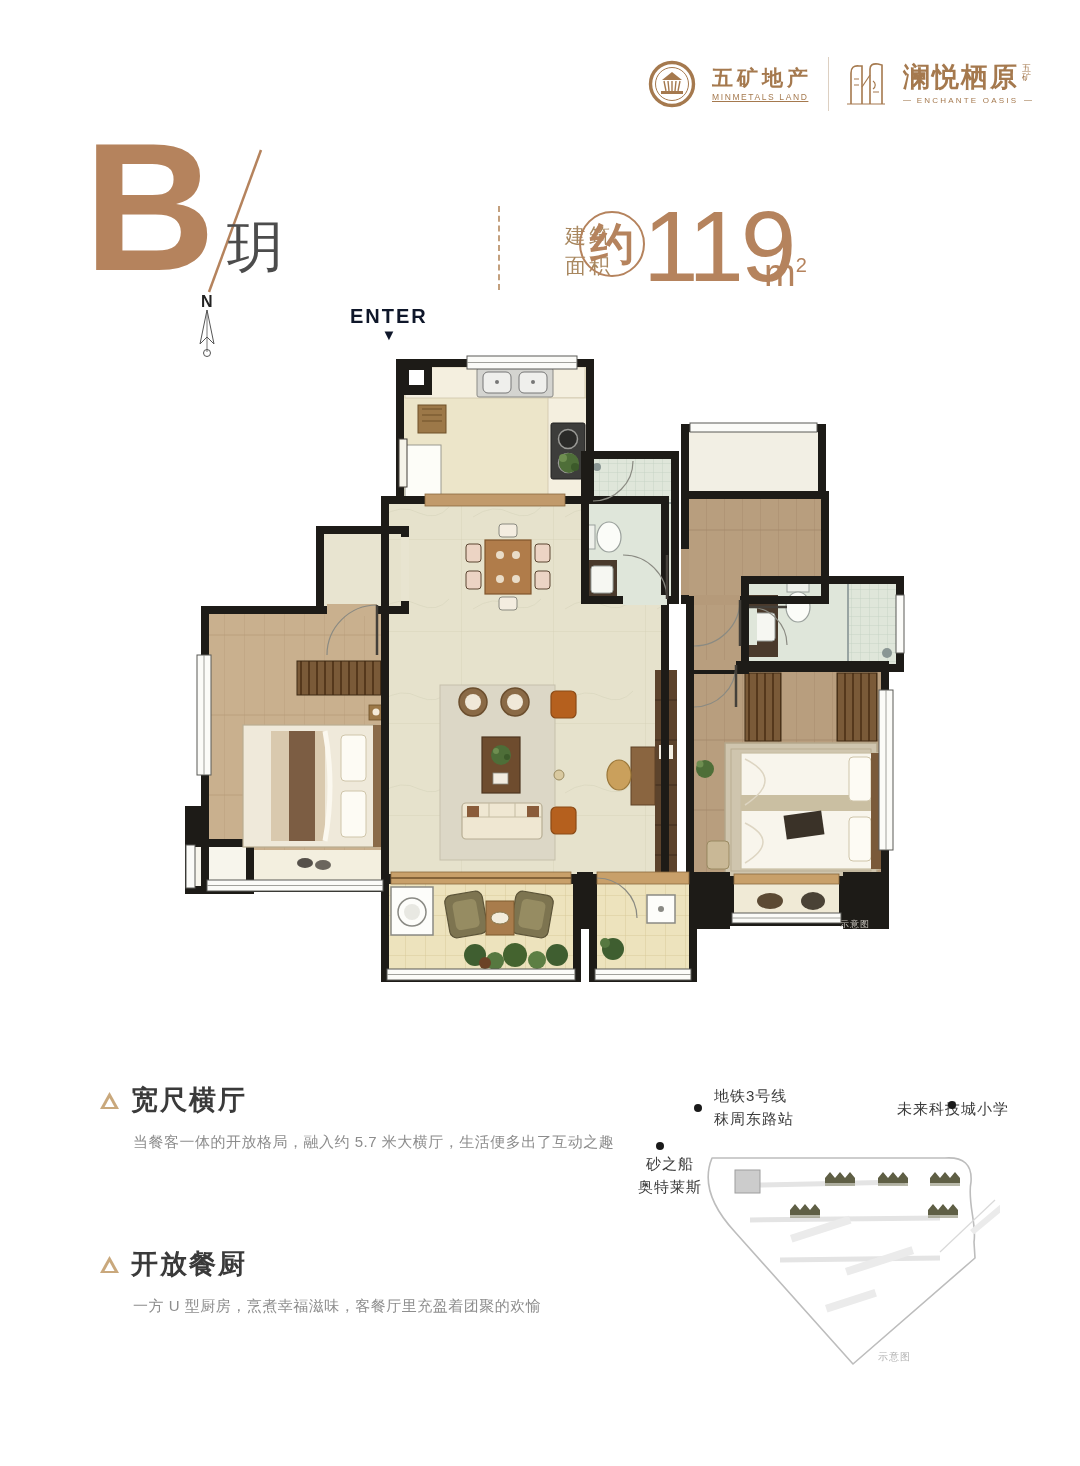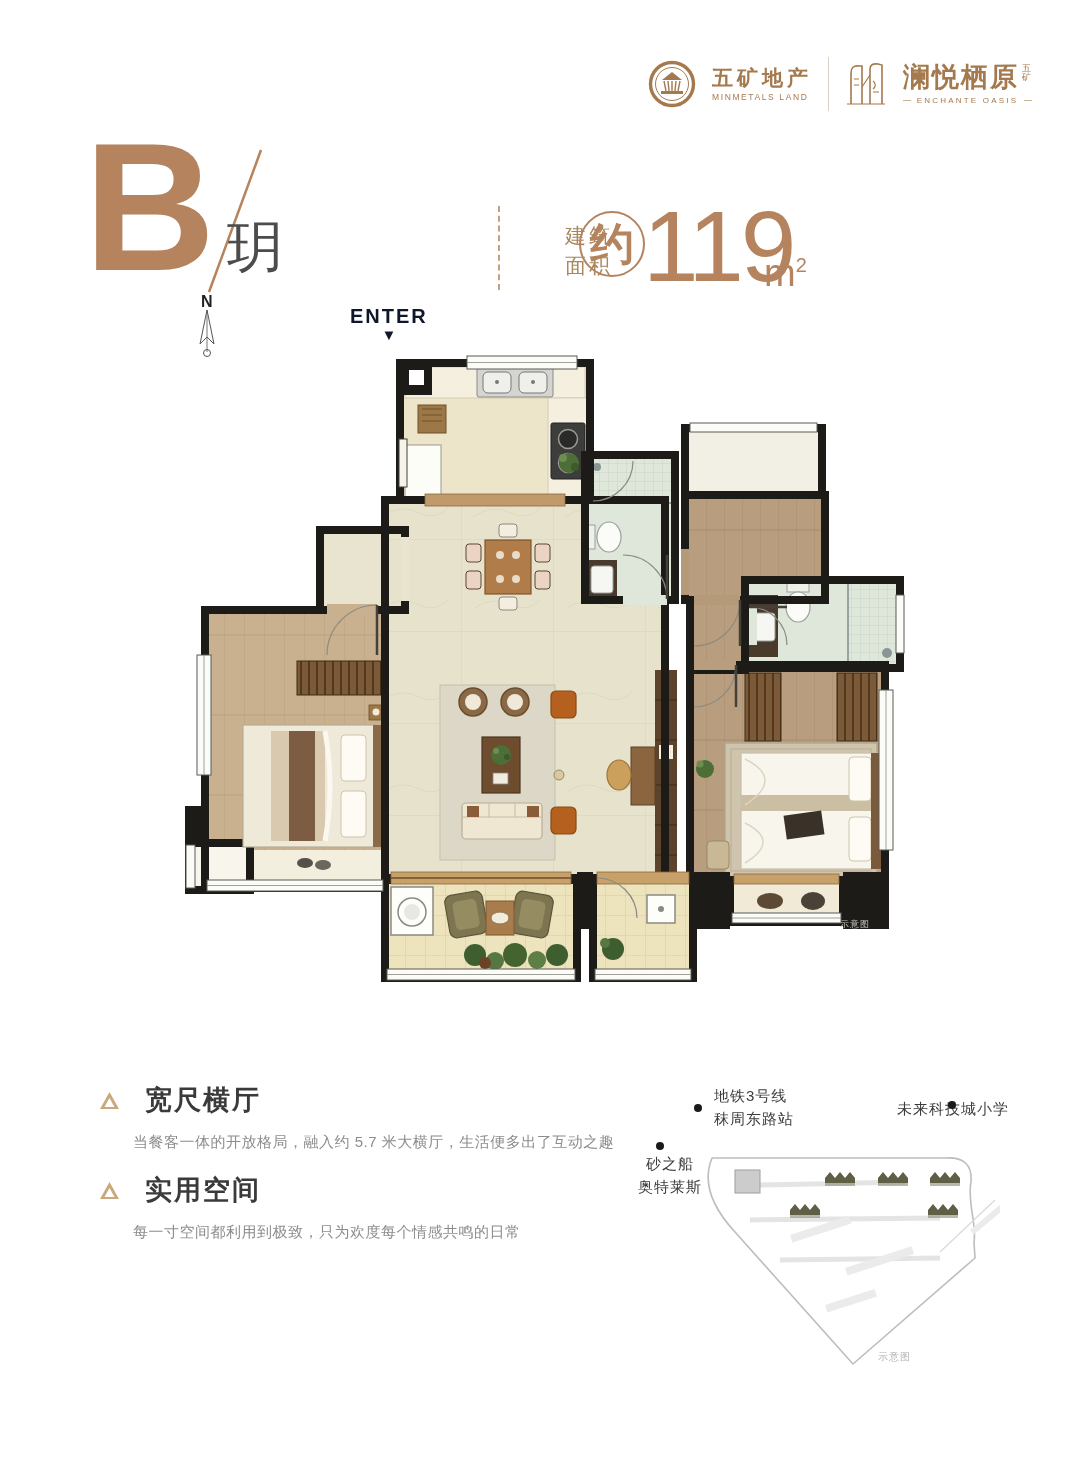--- a/index.html
+++ b/index.html
@@ -4,21 +4,21 @@
 <style>
   html,body{margin:0;padding:0;background:#ffffff;}
   .page{position:relative;width:1080px;height:1466px;background:#ffffff;overflow:hidden;
         font-family:"Liberation Sans",sans-serif;color:#333;padding-left:28px;}
   .abs{position:absolute;}
 
   
   .brandbar{position:absolute;left:648px;top:52px;height:64px;display:flex;align-items:center;gap:16px;}
   .brand-emblem{width:48px;height:48px;flex:0 0 auto;}
   .brand-cn{font-size:21px;font-weight:bold;color:#a5794e;letter-spacing:4px;line-height:1.1;}
-  .brand-en{font-size:8.5px;color:#a5794e;letter-spacing:1.6px;margin-top:3px;}
+  .brand-en{font-size:8.5px;color:#a5794e;letter-spacing:1.6px;margin-top:3px;text-decoration:underline;}
   .brand-sep{width:1px;height:54px;background:#ddd0c2;}
   .proj-icon{width:42px;height:46px;flex:0 0 auto;}
   .proj-cn{font-family:"Liberation Serif",serif;font-size:27px;font-weight:bold;color:#a5794e;letter-spacing:2px;line-height:1;}
   .proj-sup{display:inline-block;vertical-align:top;font-size:9px;line-height:1.1;letter-spacing:0;
             color:#a5794e;margin-left:3px;width:10px;font-family:"Liberation Sans",sans-serif;}
   .proj-en{display:flex;align-items:center;gap:6px;font-size:8px;color:#a5794e;letter-spacing:2.2px;margin-top:5px;}
   .proj-en:before,.proj-en:after{content:"";height:1px;background:#c9b29a;flex:1;}
 
   
   .big-b{left:84px;top:116px;font-size:182px;font-weight:bold;color:#b5835d;line-height:1;letter-spacing:0;}
@@ -34,21 +34,21 @@
   .area-unit sup{font-size:20px;}
 
   
   .enter{left:350px;top:305px;font-size:20px;font-weight:bold;color:#0f172a;letter-spacing:2px;text-align:center;}
   .enter .tri{font-size:15px;line-height:0.9;letter-spacing:0;}
   .compass{left:186px;top:292px;}
   .plan-mark{left:840px;top:918px;font-size:9px;color:#c4c0ba;letter-spacing:1px;}
 
   
   .feature{position:absolute;left:100px;width:560px;}
-  .f-head{display:flex;align-items:center;gap:26px;}
+  .f-head{display:flex;align-items:center;gap:12px;}
   .f-bullet{width:19px;height:17px;flex:0 0 auto;}
   .f-title{font-size:27px;font-weight:bold;color:#3a3a3a;letter-spacing:2px;}
   .f-desc{margin:15px 0 0 33px;font-size:15px;color:#8d8d8d;letter-spacing:0.5px;}
 
   
   .poi-dot{position:absolute;width:8px;height:8px;border-radius:50%;background:#1a1a1a;}
   .poi{position:absolute;font-size:15px;color:#3c3c3c;line-height:1.55;letter-spacing:1px;}
   .map-caption{left:878px;top:1350px;font-size:10px;color:#b2b2b2;letter-spacing:1px;}
 
   
@@ -373,29 +373,29 @@
   <div class="feature" style="top:1082px">
     <div class="f-head">
       <svg class="f-bullet" viewBox="0 0 19 17">
         <polygon points="9.5,0 19,17 0,17" fill="#c9a87c"></polygon>
           <polygon points="9.5,6 14.5,15 4.5,15" fill="#fff"></polygon>
       </svg>
       <span class="f-title">宽尺横厅</span>
     </div>
     <div class="f-desc">当餐客一体的开放格局，融入约 5.7 米大横厅，生活便多出了互动之趣</div>
   </div>
-  <div class="feature" style="top:1172px">
+  <div class="feature" style="top:1246px">
     <div class="f-head">
       <svg class="f-bullet" viewBox="0 0 19 17">
         <polygon points="9.5,0 19,17 0,17" fill="#c9a87c"></polygon>
           <polygon points="9.5,6 14.5,15 4.5,15" fill="#fff"></polygon>
       </svg>
-      <span class="f-title">实用空间</span>
+      <span class="f-title">开放餐厨</span>
     </div>
-    <div class="f-desc">每一寸空间都利用到极致，只为欢度每个情感共鸣的日常</div>
+    <div class="f-desc">一方 U 型厨房，烹煮幸福滋味，客餐厅里充盈着团聚的欢愉</div>
   </div>
 
   <svg class="abs" style="left:640px;top:1140px" width="360" height="235" viewBox="0 0 360 235">
     <path d="M72,18 L305,18 Q333,16 331,42 C327,62 337,84 334,102 L335,118 L213,224 L95,92 Q58,52 72,18 Z" fill="#ffffff" stroke="#bdbdbd" stroke-width="1.6" stroke-linejoin="round"></path>
     <g stroke="#e4e4e4" stroke-width="5">
       <path d="M120,45 L265,42" fill="none"></path>
       <path d="M110,80 L300,78" fill="none"></path>
       <path d="M140,120 L300,118" fill="none"></path>
     </g>
     <rect x="95" y="30" width="25" height="23" fill="#cccccc" stroke="#9e9e9e" stroke-width="1"></rect>

